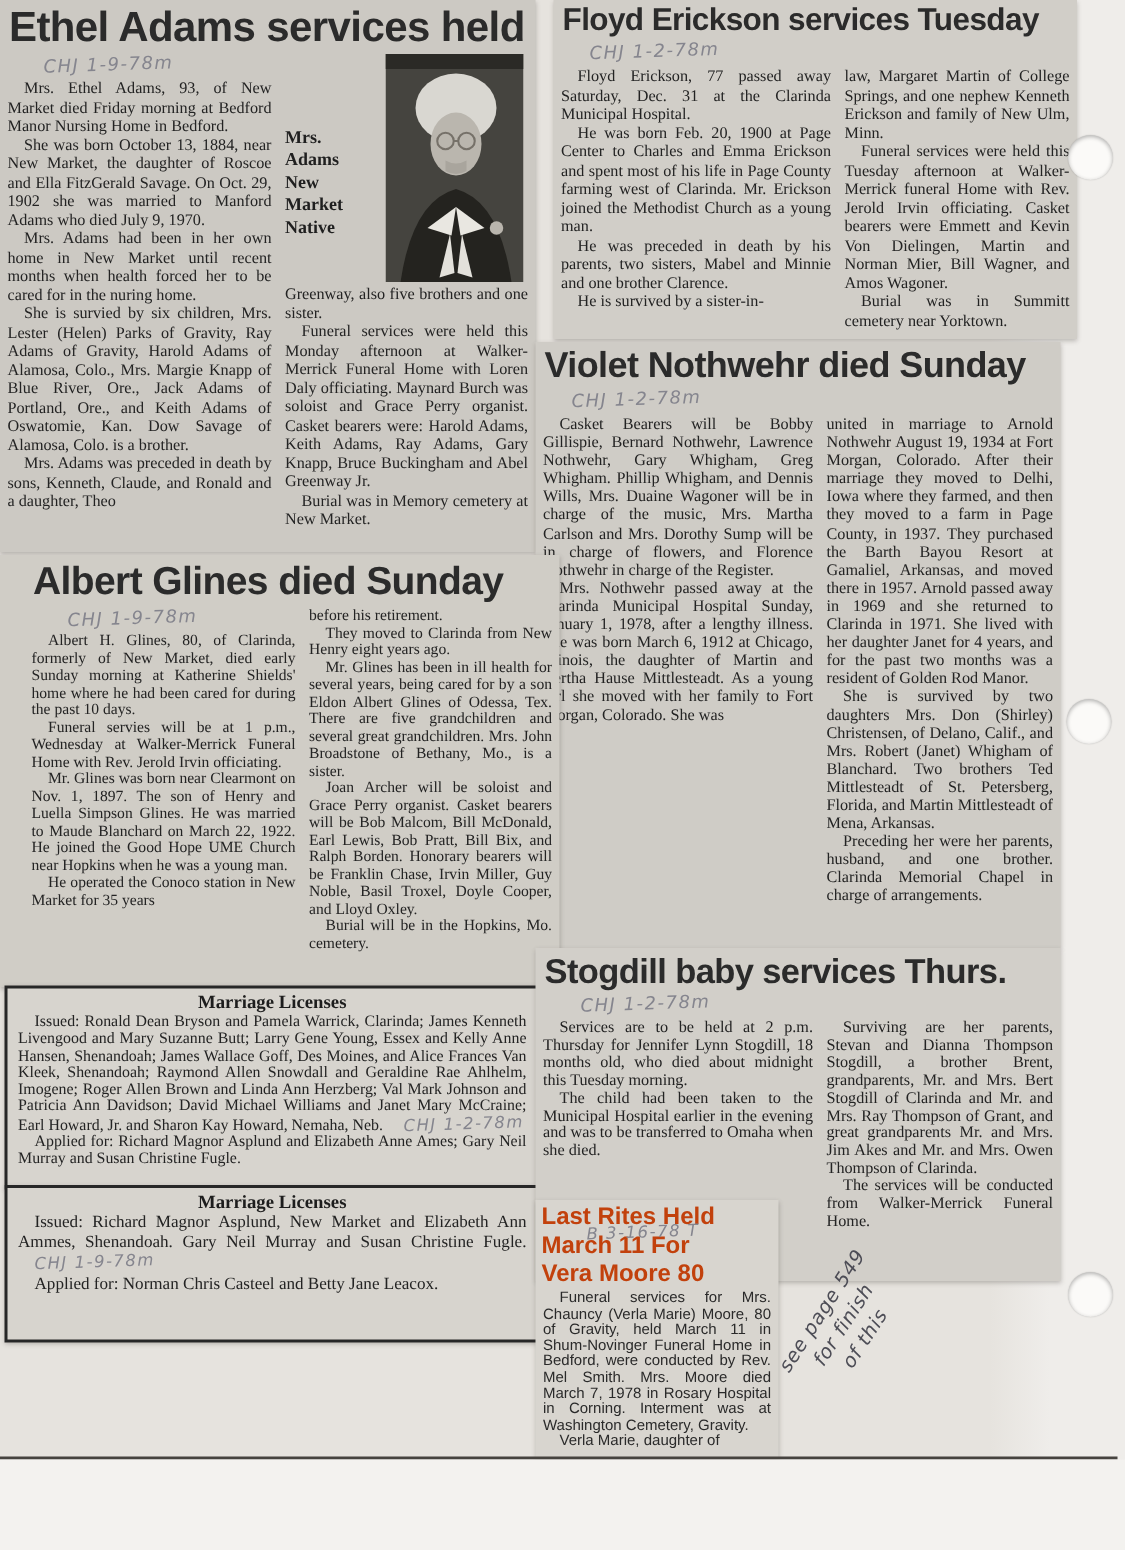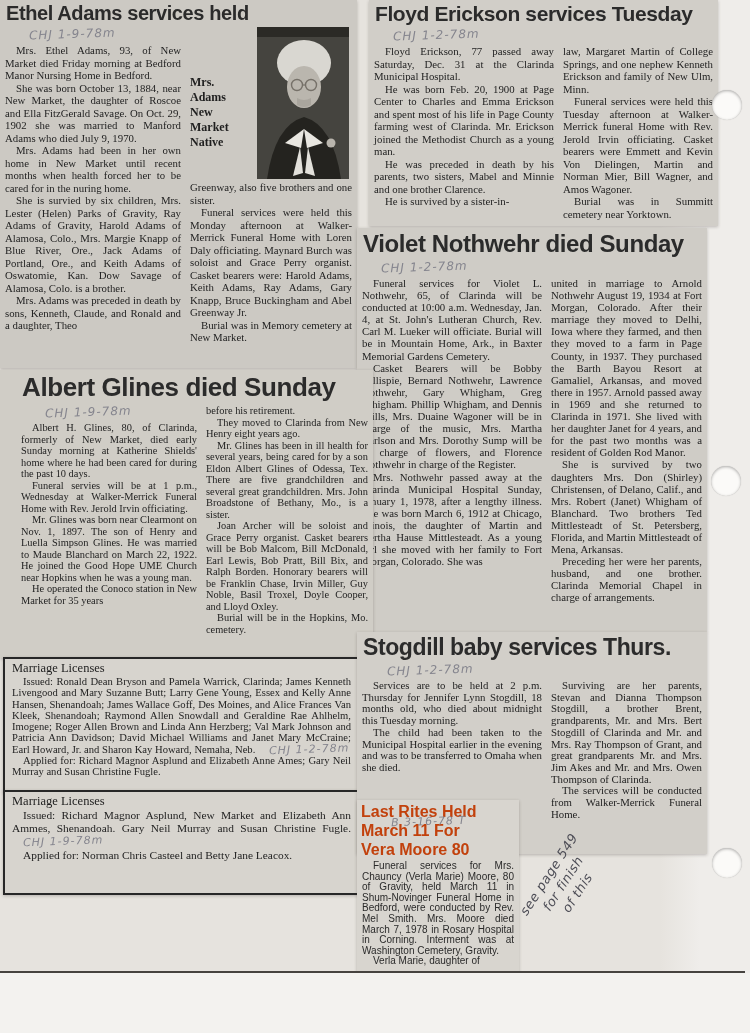--- a/index.html
+++ b/index.html
@@ -28,39 +28,39 @@
   .bt p{margin:0;}
   p.ind{text-indent:11px;}
   .a-violet .bt{line-height:12.1px;}
   .a-albert .bt{font-size:10.4px;line-height:11.5px;}
   .a-stogdill .bt{line-height:11.7px;}
   .photo-row{display:flex;gap:5px;margin-bottom:2px;}
   .photo-caption{flex:0 0 62px;font-weight:bold;font-size:12px;line-height:15px;
       padding-top:48px;color:#1f1f1f;}
   .portrait{flex:0 0 92px;height:152px;display:block;}
   .mbox{border:2px solid #272727;padding:2px 7px 3px 7px;}
-  .mbox .mhead{font-weight:normal;font-size:12.5px;line-height:15px;color:#1d1d1d;}
+  .mbox .mhead{text-align:center;font-weight:bold;font-size:12.5px;line-height:15px;color:#1d1d1d;}
   .mbox .mtext{font-size:10.6px;line-height:11.3px;text-align:justify;color:#232323;}
   .mbox p{margin:0;}
   .a-vera .hl-line{font-family:"Liberation Sans",sans-serif;font-weight:bold;font-size:16px;
       line-height:19px;color:#c2410c;padding-left:4px;white-space:nowrap;}
   .a-vera .bt{font-family:"Liberation Sans","DejaVu Sans",sans-serif;font-size:10px;
       line-height:10.6px;text-align:justify;color:#2a2a2a;}
   .vera-annot{position:absolute;left:34px;top:15px;font-size:11px;}
   .diag-note{position:absolute;left:498px;top:858px;width:130px;transform:rotate(-57deg);
       font-family:"DejaVu Sans",sans-serif;font-style:italic;color:#4d4d56;
       font-size:13px;line-height:17px;text-align:center;letter-spacing:0.5px;}
 </style>
 </head>
 <body>
 
 <div class="scan-page"></div>
 
 <div class="clip bg1 a-ethel" style="left:0;top:0;width:357px;height:368px;">
-  <div class="hl" style="font-size:20px;">Ethel Adams services held</div>
+  <div class="hl" style="font-size:28px;">Ethel Adams services held</div>
   <div class="cols">
     <div class="col c1-left bt">
       <div class="annot-block"><span class="pencil">CHJ 1-9-78m</span></div>
       <p class="ind">Mrs. Ethel Adams, 93, of New Market died Friday morning at Bedford Manor Nursing Home in Bedford.</p>
       <p class="ind">She was born October 13, 1884, near New Market, the daughter of Roscoe and Ella FitzGerald Savage. On Oct. 29, 1902 she was married to Manford Adams who died July 9, 1970.</p>
       <p class="ind">Mrs. Adams had been in her own home in New Market until recent months when health forced her to be cared for in the nuring home.</p>
       <p class="ind">She is survied by six children, Mrs. Lester (Helen) Parks of Gravity, Ray Adams of Gravity, Harold Adams of Alamosa, Colo., Mrs. Margie Knapp of Blue River, Ore., Jack Adams of Portland, Ore., and Keith Adams of Oswatomie, Kan. Dow Savage of Alamosa, Colo. is a brother.</p>
       <p class="ind">Mrs. Adams was preceded in death by sons, Kenneth, Claude, and Ronald and a daughter, Theo</p>
     </div>
     <div class="col bt">
@@ -110,21 +110,20 @@
       <p class="ind">Burial was in Summitt cemetery near Yorktown.</p>
     </div>
   </div>
 </div>
 
 <div class="clip bg3 a-violet" style="left:357px;top:228px;width:350px;height:404px;">
   <div class="hl" style="font-size:24px;">Violet Nothwehr died Sunday</div>
   <div class="annot-block"><span class="pencil">CHJ 1-2-78m</span></div>
   <div class="cols">
     <div class="col c1-right bt">
-      <p class="ind">Funeral services for Violet L. Nothwehr, 65, of Clarinda will be conducted at 10:00 a.m. Wednesday, Jan. 4, at St. John's Lutheran Church, Rev. Carl M. Lueker will officiate. Burial will be in Mountain Home, Ark., in Baxter Memorial Gardens Cemetery.</p>
       <p class="ind">Casket Bearers will be Bobby Gillispie, Bernard Nothwehr, Lawrence Nothwehr, Gary Whigham, Greg Whigham. Phillip Whigham, and Dennis Wills, Mrs. Duaine Wagoner will be in charge of the music, Mrs. Martha Carlson and Mrs. Dorothy Sump will be in charge of flowers, and Florence Nothwehr in charge of the Register.</p>
       <p class="ind">Mrs. Nothwehr passed away at the Clarinda Municipal Hospital Sunday, January 1, 1978, after a lengthy illness. She was born March 6, 1912 at Chicago, Illinois, the daughter of Martin and Bertha Hause Mittlesteadt. As a young girl she moved with her family to Fort Morgan, Colorado. She was</p>
     </div>
     <div class="col bt">
       <p>united in marriage to Arnold Nothwehr August 19, 1934 at Fort Morgan, Colorado. After their marriage they moved to Delhi, Iowa where they farmed, and then they moved to a farm in Page County, in 1937. They purchased the Barth Bayou Resort at Gamaliel, Arkansas, and moved there in 1957. Arnold passed away in 1969 and she returned to Clarinda in 1971. She lived with her daughter Janet for 4 years, and for the past two months was a resident of Golden Rod Manor.</p>
       <p class="ind">She is survived by two daughters Mrs. Don (Shirley) Christensen, of Delano, Calif., and Mrs. Robert (Janet) Whigham of Blanchard. Two brothers Ted Mittlesteadt of St. Petersberg, Florida, and Martin Mittlesteadt of Mena, Arkansas.</p>
       <p class="ind">Preceding her were her parents, husband, and one brother. Clarinda Memorial Chapel in charge of arrangements.</p>
     </div>
   </div>
 </div>

